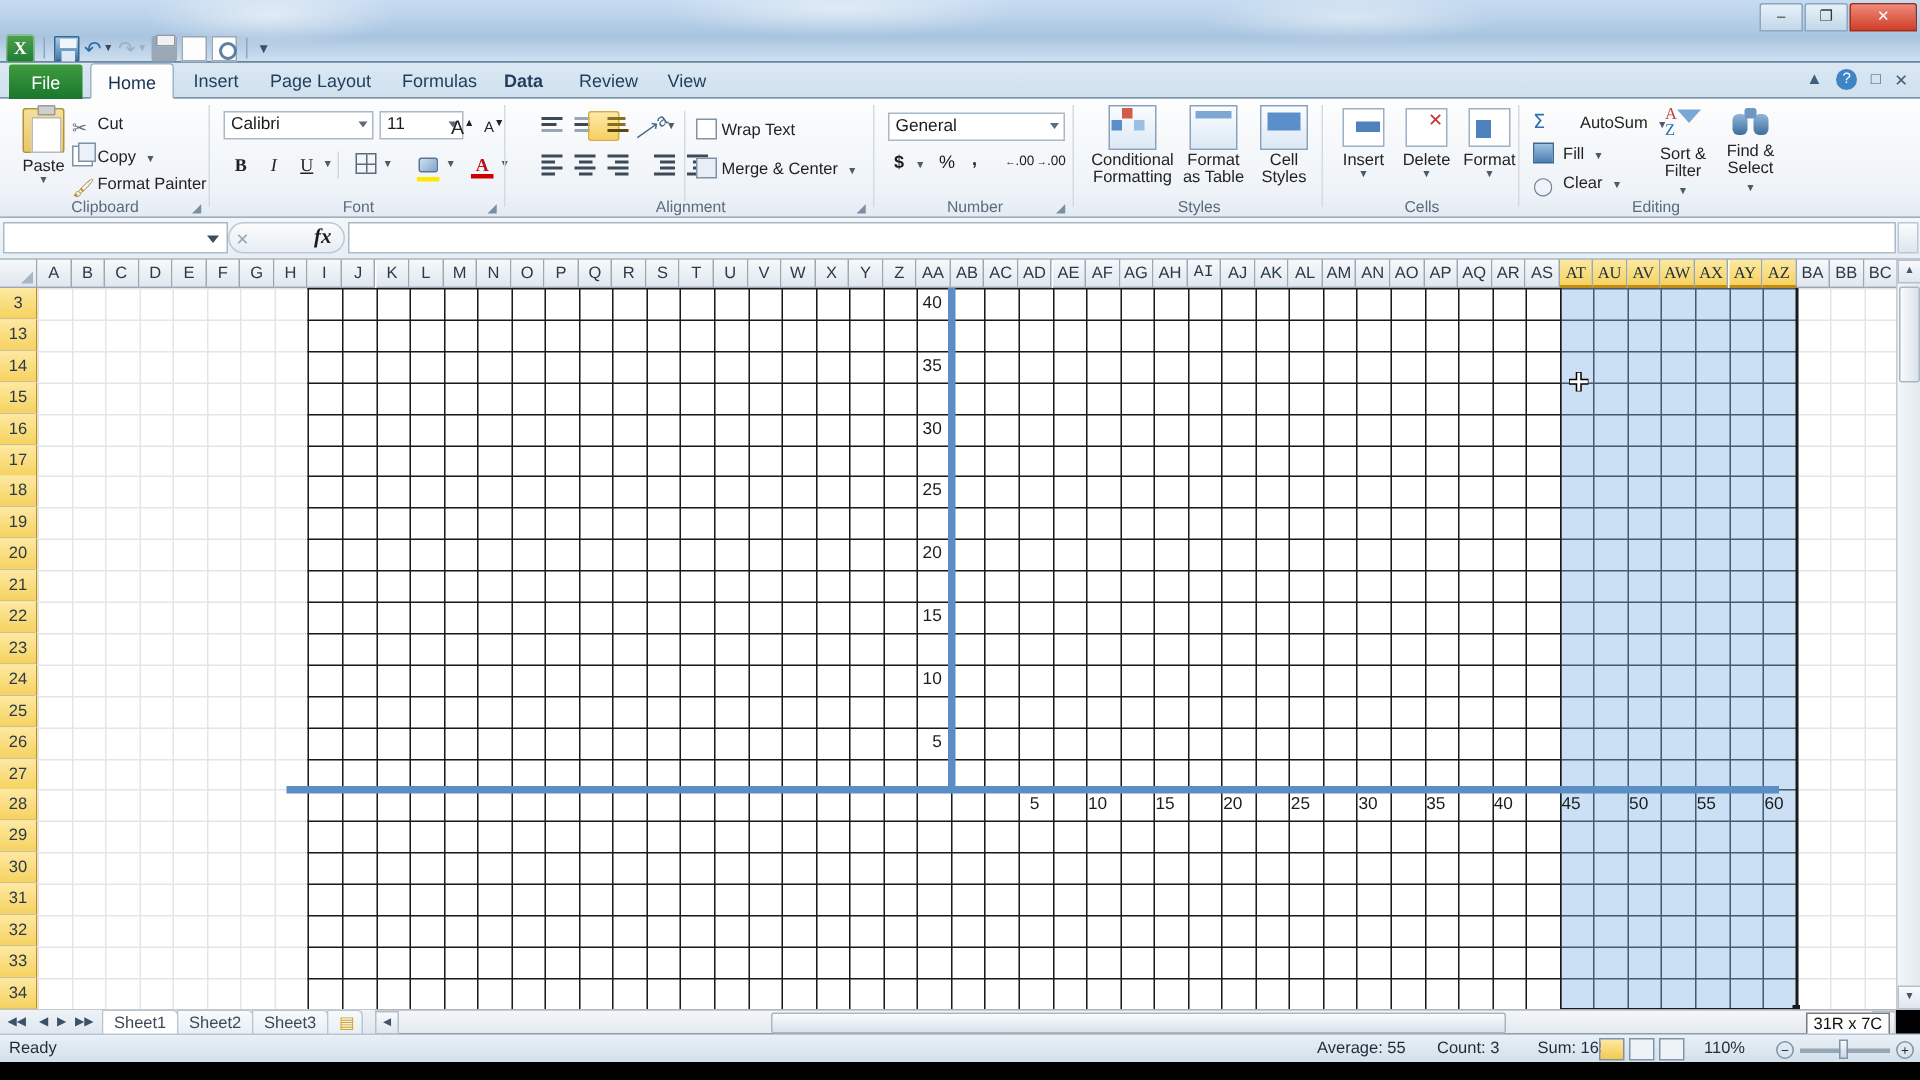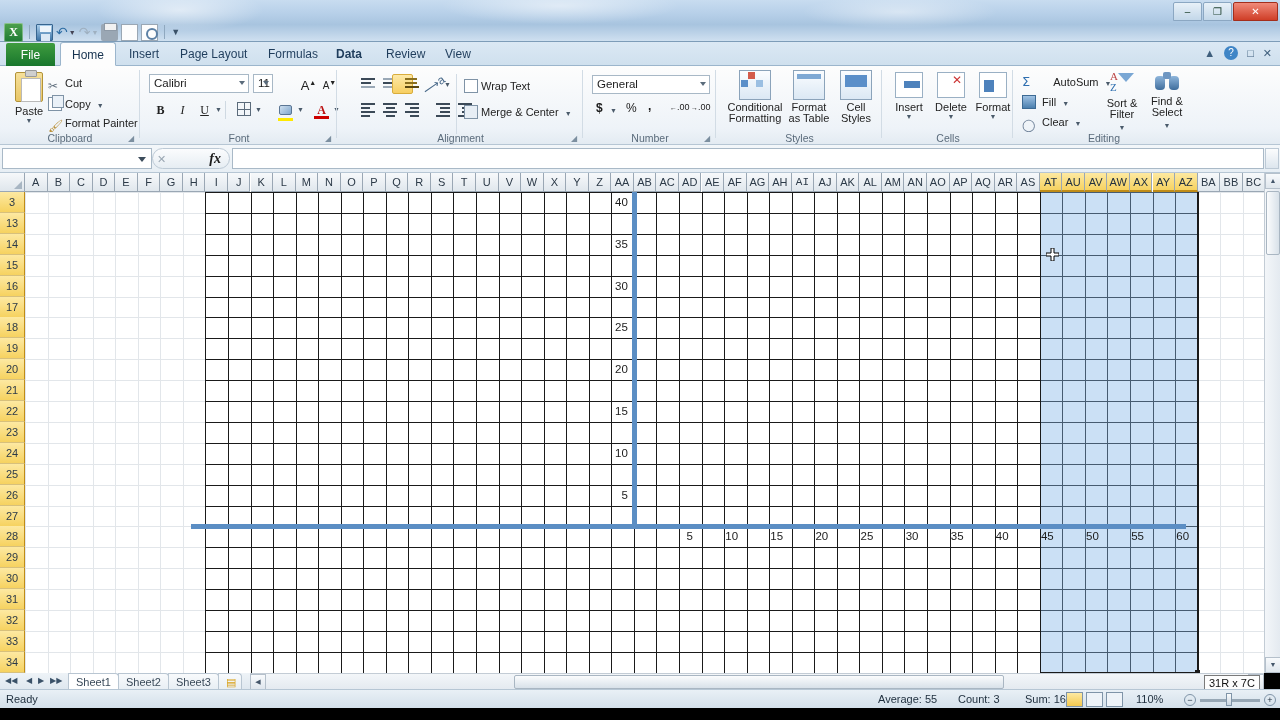--- a/index.html
+++ b/index.html
@@ -137,21 +137,21 @@
   .sheet{ position:absolute; left:0; top:173px; width:1280px; height:500px; background:#fff; overflow:hidden; }
   .corner{ position:absolute; left:0; top:0; width:25px; height:19px;
            background:linear-gradient(180deg,#f6f8fa,#dfe6ec); border-right:1px solid #9aa7b4; border-bottom:1px solid #9aa7b4; }
   .corner:after{ content:""; position:absolute; right:2px; bottom:2px; width:0;height:0;
                  border-left:8px solid transparent; border-bottom:8px solid #a8b6c3; }
 
   .colhead{ position:absolute; left:25px; top:0; height:19px; right:0; }
   .ch{ position:absolute; top:0; height:19px; line-height:18px; text-align:center; font-size:11px;
        color:#2c3a48; background:linear-gradient(180deg,#f7f9fb,#e0e7ed);
        border-right:1px solid #9aa7b4; border-bottom:1px solid #9aa7b4; }
-  .ch.sel{ background:linear-gradient(180deg,#fde9a2,#f6d260); color:#22313f; border-bottom:2px solid #c08c17; }
+  .ch.sel{ background:linear-gradient(180deg,#fde9a2,#f6d260); color:#22313f; border-bottom:2px solid #c08c17;font-family:Liberation Serif, serif; }
 
   .rowhead{ position:absolute; left:0; top:19px; width:25px; bottom:0; }
   .rh{ position:absolute; left:0; width:25px; height:21px; line-height:20px; text-align:center; font-size:11px;
        color:#2c3a48; background:linear-gradient(180deg,#fde9a2,#f6d260);
        border-right:1px solid #c08c17; border-bottom:1px solid #d7c07c; }
 
   .cells{ position:absolute; left:25px; top:19px; right:0; bottom:0; overflow:hidden; background:#fff; }
   .gridline-v{ position:absolute; top:0; bottom:0; width:1px; background:#e2e6ea; }
   .gridline-h{ position:absolute; left:0; right:0; height:1px; background:#e2e6ea; }
 
@@ -278,21 +278,21 @@
       </div>
       <div class="glabel">Clipboard</div>
       <div class="dlg">◢</div>
       <div class="gdiv"></div>
     </div>
 
     <div class="grp" style="left:141px;width:196px;">
       <div class="cbox" style="left:8px;top:8px;width:100px;">
         <span>Calibri</span><span class="cv"></span>
       </div>
-      <div class="cbox" style="left:112px;top:8px;width:20px;">
+      <div class="cbox" style="left:112px;top:8px;width:56px;">
         <span>11</span><span class="cv"></span>
       </div>
       <div class="sqbtn" style="left:157px;top:7px;font-size:13px;">
         <span>A</span><sup style="font-size:7px">▲</sup>
       </div>
       <div class="sqbtn" style="left:178px;top:7px;font-size:10px;">
         <span>A</span><sup style="font-size:7px">▼</sup>
       </div>
 
       <div class="sqbtn" style="left:9px;top:34px;font-weight:bold;font-family:'Liberation Serif',serif;">B</div>

